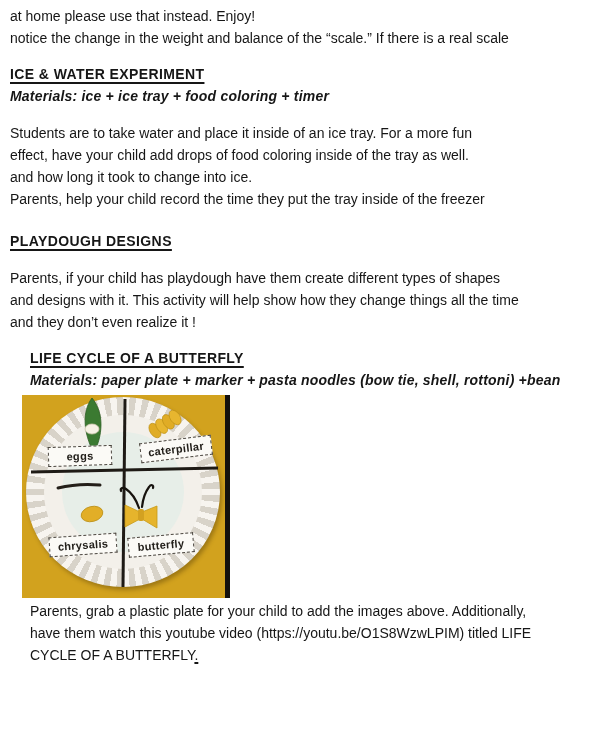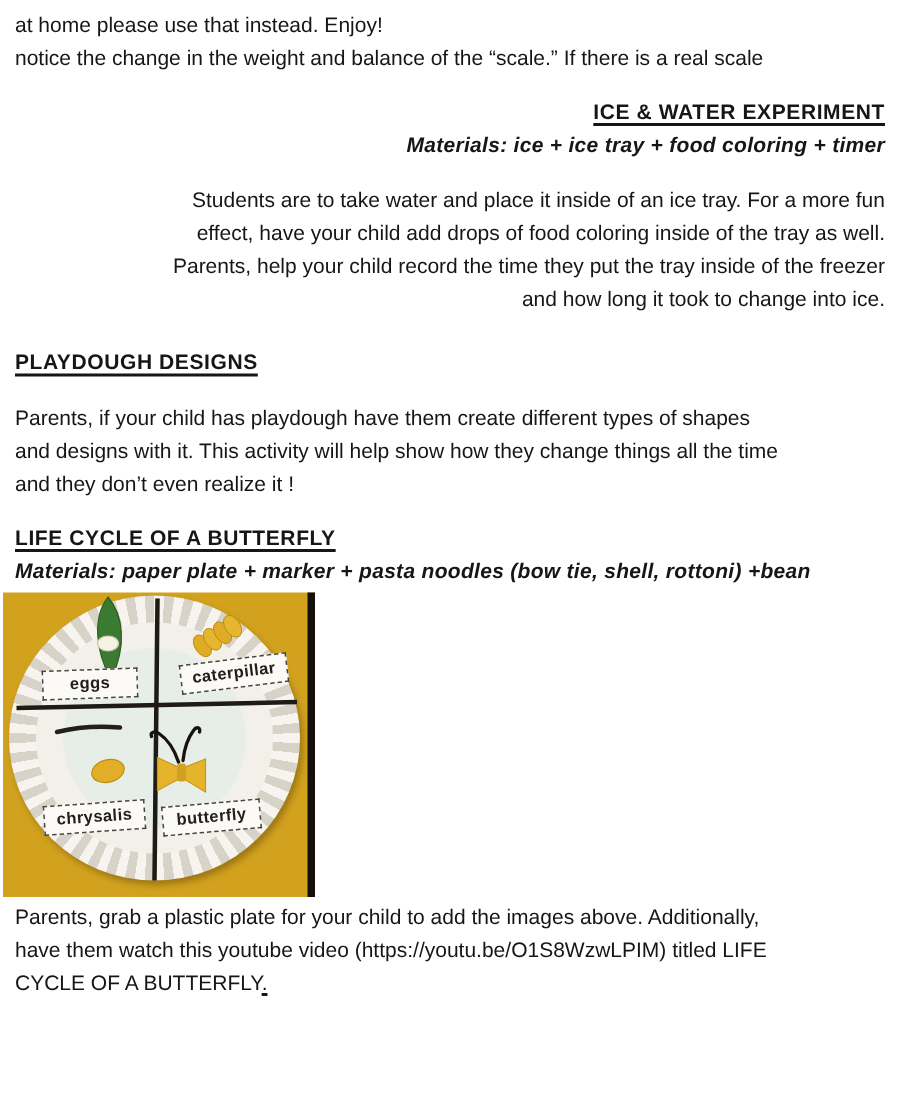--- a/index.html
+++ b/index.html
@@ -8,23 +8,23 @@
     font-family:"Liberation Sans", sans-serif;overflow:hidden;
   }
   .doc{padding:5px 10px 0 10px;font-size:14px;line-height:22px;}
   .line{white-space:nowrap;}
   .heading{
     font-weight:700;letter-spacing:.4px;
     text-decoration:underline;text-decoration-thickness:1.5px;text-underline-offset:3px;
     white-space:nowrap;
   }
   .materials{font-weight:700;font-style:italic;white-space:nowrap;letter-spacing:.2px;}
-  .sec1{margin-top:14px;text-align:right;}
+  .sec1{margin-top:14px;}
   .sec2{margin-top:20px;}
-  .sec3{margin-top:14px;}
+  .sec3{margin-top:14px;margin-left:20px;}
   .para{margin-top:15px;}
 
   
   .photo{
     position:relative;width:203px;height:203px;
     margin:4px 0 2px -8px;
     background:#d2a21e;
     border-right:5px solid #14110d;
     overflow:hidden;
   }
@@ -64,22 +64,22 @@
     <div class="line">at home please use that instead. Enjoy!</div>
     <div class="line">notice the change in the weight and balance of the “scale.” If there is a real scale</div>
   </div>
 
   <div class="sec1">
     <div class="heading">ICE &amp; WATER EXPERIMENT</div>
     <div class="materials">Materials: ice + ice tray + food coloring + timer</div>
     <div class="para">
       <div class="line">Students are to take water and place it inside of an ice tray. For a more fun</div>
       <div class="line">effect, have your child add drops of food coloring inside of the tray as well.</div>
+      <div class="line">and how long it took to change into ice.</div>
       <div class="line">Parents, help your child record the time they put the tray inside of the freezer</div>
-      <div class="line">and how long it took to change into ice.</div>
     </div>
   </div>
 
   <div class="sec2">
     <div class="heading">PLAYDOUGH DESIGNS</div>
     <div class="para">
       <div class="line">Parents, if your child has playdough have them create different types of shapes</div>
       <div class="line">and designs with it. This activity will help show how they change things all the time</div>
       <div class="line">and they don’t even realize it !</div>
     </div>

